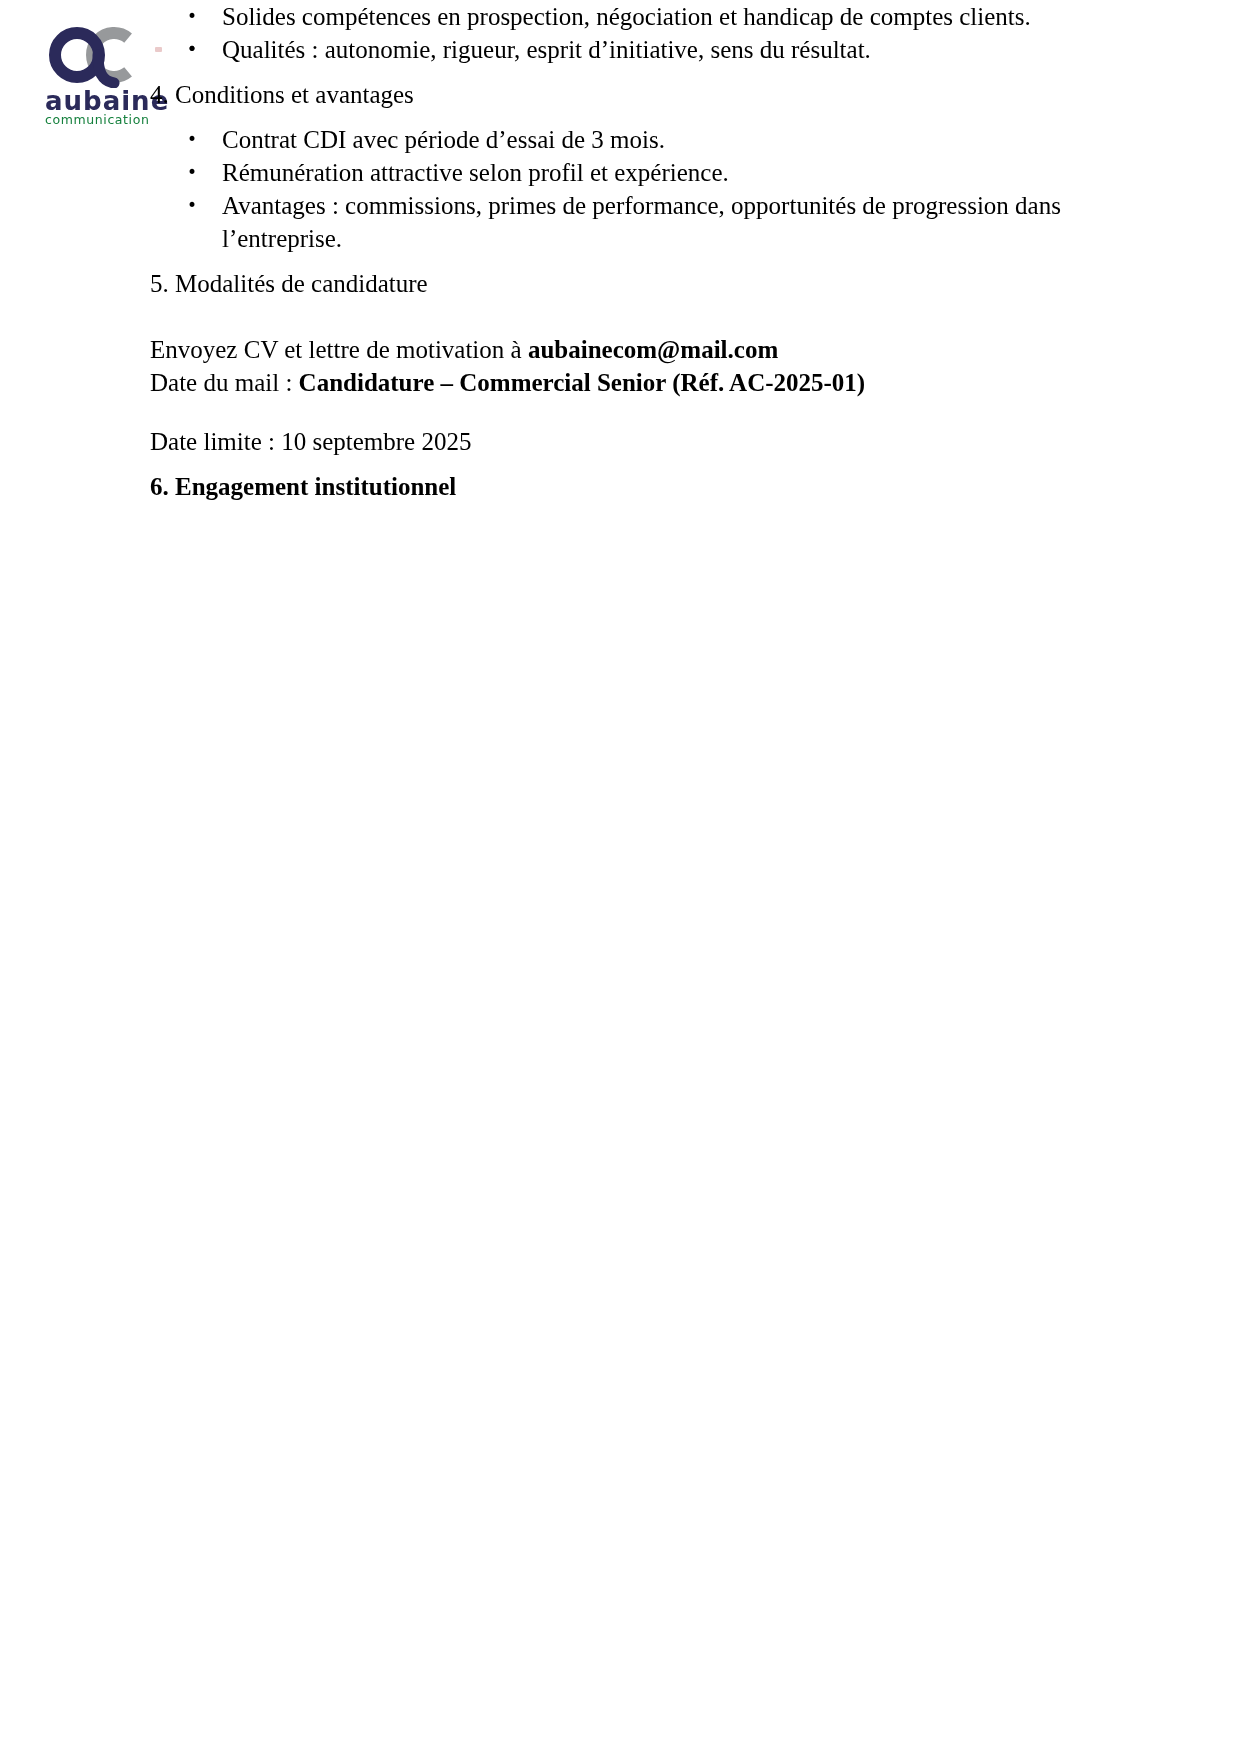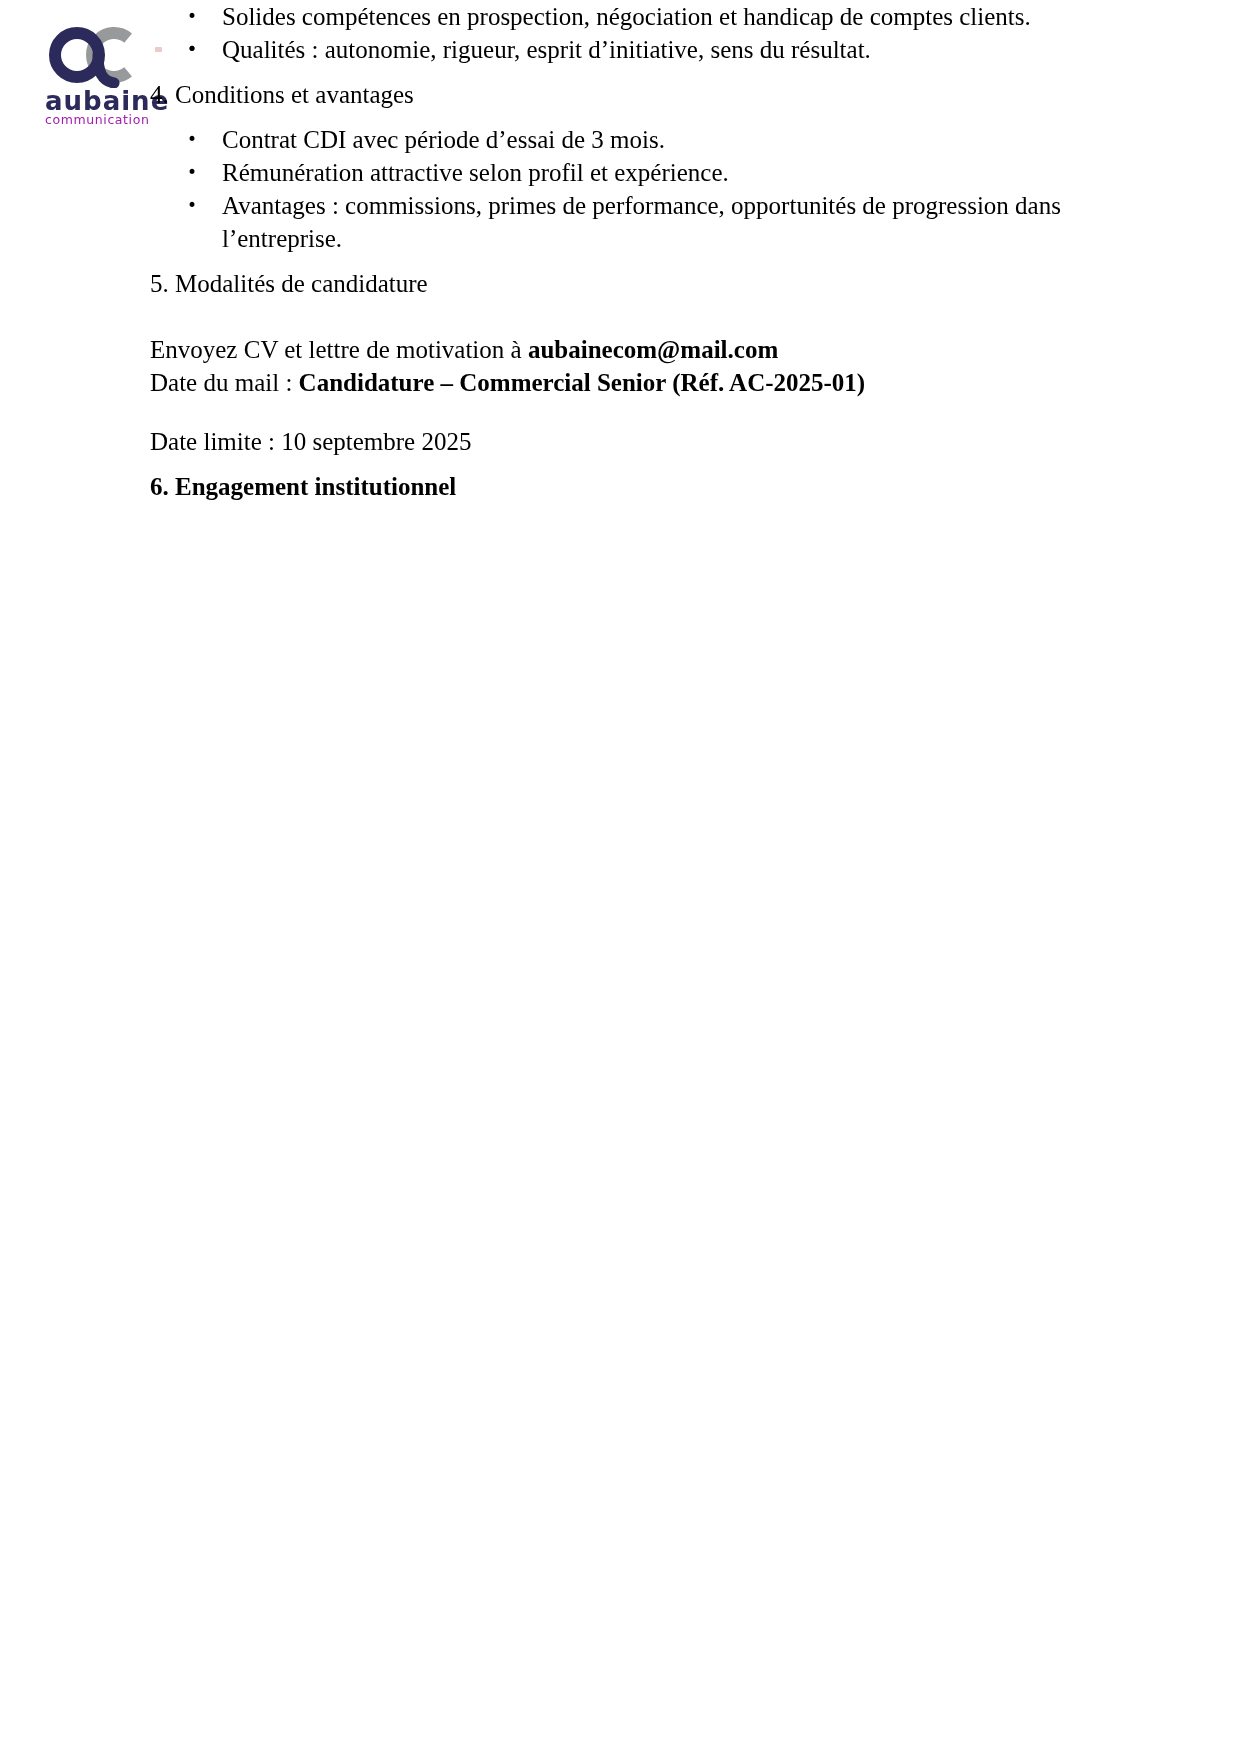--- a/index.html
+++ b/index.html
@@ -27,21 +27,21 @@
     letter-spacing: 1px;
     color: #2b2a5a;
     margin-top: 1px;
   }
   .logo .tagline {
     font-family: "DejaVu Sans", sans-serif;
     font-weight: normal;
     font-size: 12.5px;
     line-height: 13px;
     letter-spacing: 0.6px;
-    color: #a21caf;
+    color: #15803d;
   }
   .logo-mark {
     position: absolute; left: 155px; top: 47px;
     width: 7px; height: 5px;
     background: #d99f9f; opacity: 0.55; border-radius: 1px;
   }
 
   
   .content { position: absolute; left: 138px; top: 0; width: 965px; }
 

